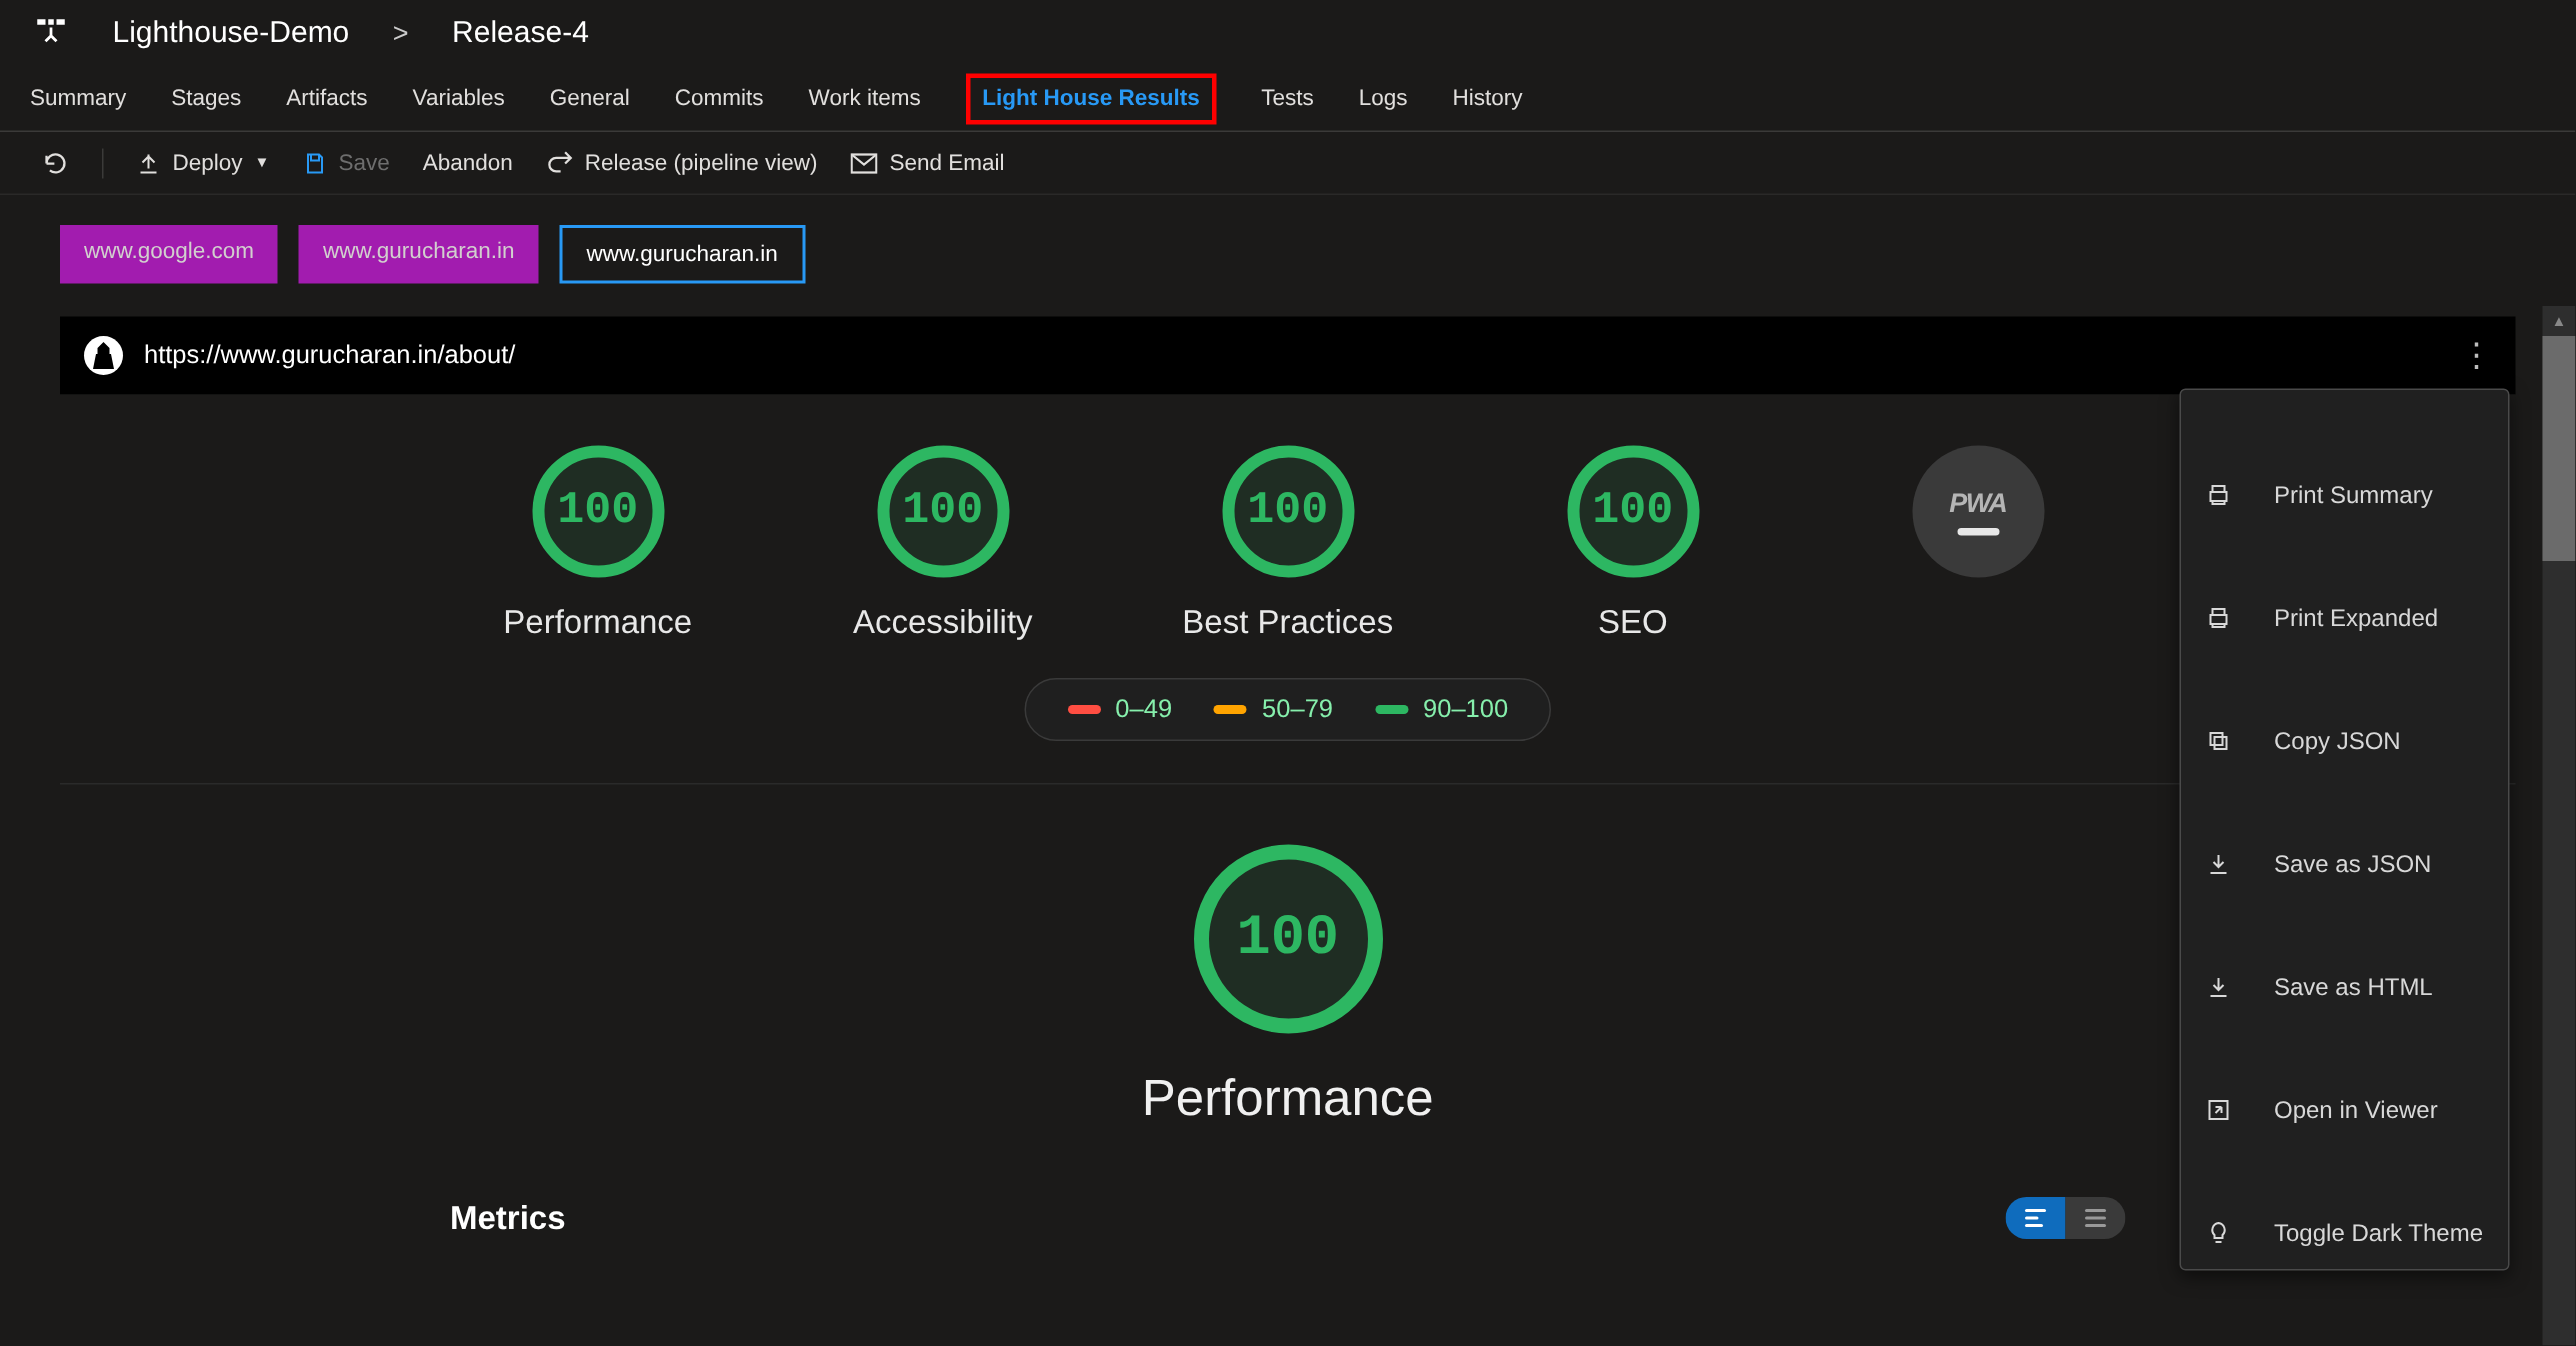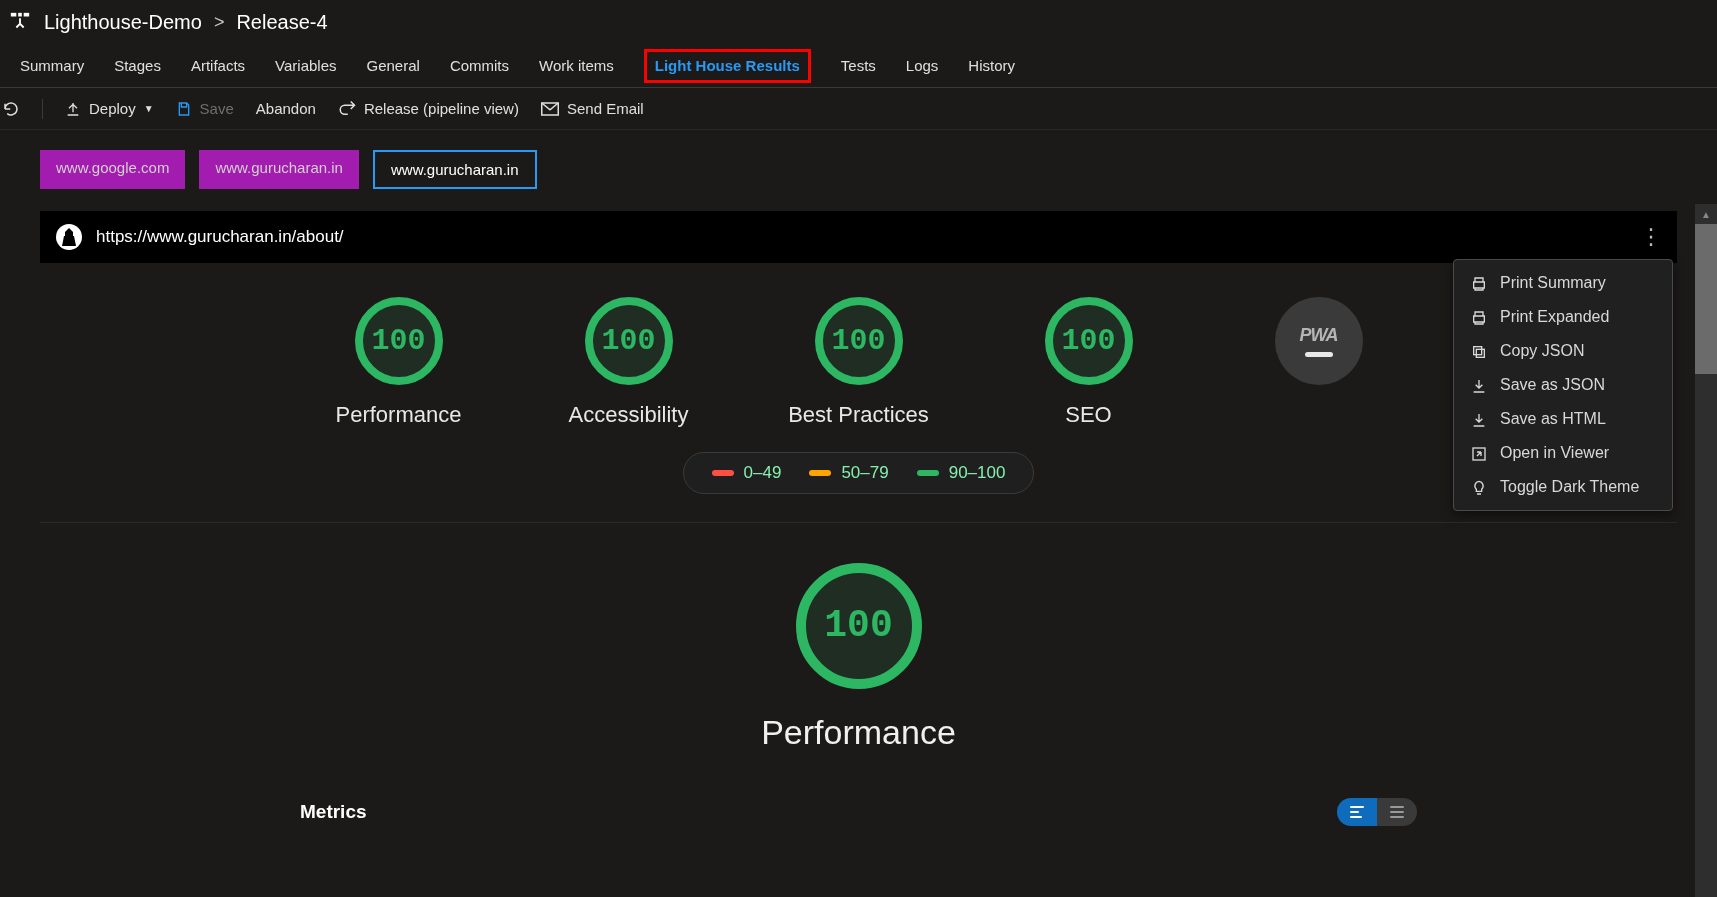--- a/index.html
+++ b/index.html
@@ -1,31 +1,31 @@
 <!DOCTYPE html>
 <html><head>
 <meta charset="utf-8">
 <style>
   * { margin:0; padding:0; box-sizing:border-box; font-family:"Segoe UI",Arial,sans-serif; }
   body { background:#1b1a19; color:#fff; width:1717px; height:897px; overflow:hidden; position:relative; }
 
   
-  .crumb-row { display:flex; align-items:center; height:44px; padding-left:8px; gap:12px; }
+  .crumb-row { display:flex; align-items:center; height:44px; padding-left:22px; gap:29px; }
   .crumb-icon { width:24px; height:24px; display:flex; align-items:center; justify-content:center; }
   .crumb-link { color:#fff; font-size:20px; }
   .crumb-sep { color:#ccc; font-size:18px; }
 
   
   .nav-row { display:flex; align-items:center; height:44px; padding-left:20px; gap:30px; border-bottom:1px solid #3b3a39; }
   .nav-item { color:#e1dfdd; font-size:15px; cursor:pointer; }
   .nav-item.active { color:#2899f5; font-weight:600; }
   .red-box { border:3px solid #ff0000; padding:5px 8px; }
 
   
-  .tool-row { display:flex; align-items:center; height:42px; padding-left:2px; gap:22px; border-bottom:1px solid #2a2928; }
+  .tool-row { display:flex; align-items:center; height:42px; padding-left:28px; gap:22px; border-bottom:1px solid #2a2928; }
   .tool-btn { display:flex; align-items:center; gap:8px; color:#e1dfdd; font-size:15px; cursor:pointer; }
   .tool-btn.disabled { color:#6e6e6e; cursor:default; }
   .tool-sep { width:1px; height:20px; background:#3b3a39; }
   .chev { font-size:10px; }
 
   
   .url-tabs { display:flex; gap:14px; padding:20px 0 0 40px; }
   .url-tab { background:#a21caf; color:#d2d0ce; font-size:15px; padding:9px 16px; cursor:pointer; }
   .url-tab.active { background:transparent; border:2px solid #2899f5; color:#fff; }
 
@@ -58,30 +58,30 @@
   .divider { height:1px; background:#2a2a2a; margin:0 0 40px 0; }
 
   
   .big-section { display:flex; flex-direction:column; align-items:center; gap:24px; }
   .ring-lg { width:126px; height:126px; border-radius:50%; border:10px solid #2db762; background:#1f2d23; display:flex; align-items:center; justify-content:center; }
   .ring-lg span { color:#2db762; font-family:"Courier New",monospace; font-size:38px; font-weight:bold; }
   .big-title { color:#f0f0f0; font-size:34px; }
 
   
   .metrics-row { display:flex; justify-content:space-between; align-items:center; margin:46px 260px 0 260px; }
-  .metrics-title { color:#fff; font-size:19px; font-weight:bold; }
+  .metrics-title { color:#fff; font-size:22px; font-weight:bold; }
   .view-toggle { display:flex; border-radius:16px; overflow:hidden; }
   .vt-a { background:#0f6cbd; width:40px; height:28px; display:flex; align-items:center; justify-content:center; }
   .vt-b { background:#3a3a3a; width:40px; height:28px; display:flex; align-items:center; justify-content:center; }
   .bars { display:flex; flex-direction:column; gap:3px; }
   .bar  { height:2px; border-radius:1px; }
 
   
   .menu { position:absolute; top:48px; right:4px; width:220px; background:#202020; border:1px solid #4a4a4a; border-radius:4px; padding:6px 0; box-shadow:0 4px 12px rgba(0,0,0,.5); z-index:10; }
-  .menu-item { display:flex; align-items:flex-end; gap:12px; padding:8px 16px; color:#d8d8d8; font-size:16px; cursor:pointer; }
+  .menu-item { display:flex; align-items:flex-start; gap:28px; padding:8px 16px; color:#d8d8d8; font-size:16px; cursor:pointer;margin-top:48px; }
   .mi-icon { width:18px; display:flex; justify-content:center; color:#d8d8d8; }
 
   
   .sb-track { position:absolute; right:0; top:204px; width:22px; bottom:0; background:#2e2e2e; }
   .sb-up { position:absolute; top:0; width:22px; height:20px; display:flex; align-items:center; justify-content:center; color:#888; font-size:10px; }
   .sb-thumb { position:absolute; top:20px; width:22px; height:150px; background:#6b6b6b; }
 
   svg { display:block; }
 </style>
 </head>

